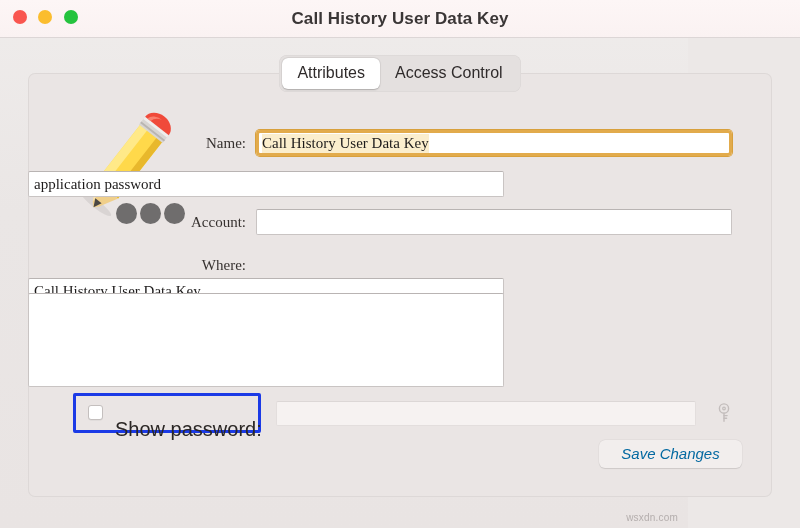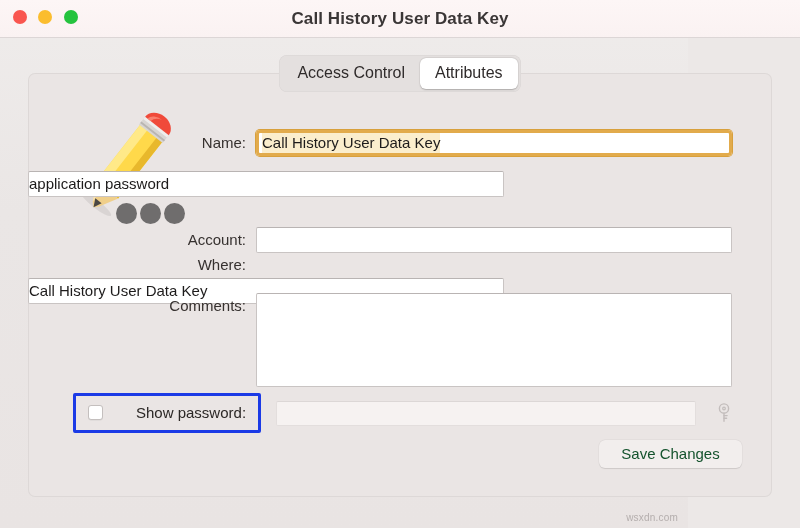--- a/index.html
+++ b/index.html
@@ -124,20 +124,21 @@
     position: absolute;
     left: 0;
     top: 0;
     width: 744px;
   }
   .row {
     position: absolute;
     left: 0;
     display: flex;
     align-items: flex-start;
+    font-family: Liberation Serif, serif;
   }
   .row .label {
     width: 228px;
     text-align: right;
     padding-right: 10px;
     font-size: 15px;
     color: #36312f;
     box-sizing: border-box;
     line-height: 26px;
   }
@@ -145,21 +146,21 @@
     width: 476px;
     height: 26px;
     background: #ffffff;
     border: 1px solid #c9c4c3;
     border-top-color: #b9b4b3;
     border-radius: 2px;
     box-sizing: border-box;
     font-size: 15px;
     color: #1d1b1b;
     line-height: 24px;
-    padding: 0 0;
+    padding: 0 5px;
     overflow: hidden;
     white-space: nowrap;
   }
   .field.focused {
     border: none;
     outline: 3px solid #e2ab4c;
     outline-offset: -3px;
     box-shadow: 0 0 0 1px #d8a03c;
     border-radius: 4px;
     padding: 0 6px;
@@ -171,21 +172,21 @@
   }
   .field.area {
     height: 94px;
     line-height: normal;
     padding: 4px 5px;
   }
 
   
   .row.name     { top: 57px; }
   .row.kind     { top: 98px; }
-  .row.account  { top: 154px; }
+  .row.account  { top: 136px; }
   .row.where    { top: 179px; flex-direction: column; }
   .row.comments { top: 220px; }
 
   
   .pwrow {
     position: absolute;
     left: 0;
     top: 320px;
     width: 744px;
     height: 40px;
@@ -208,26 +209,25 @@
     height: 15px;
     background: #ffffff;
     border: 1px solid #c4bfbe;
     border-radius: 3px;
     box-sizing: border-box;
     box-shadow: 0 0.5px 0.5px rgba(0,0,0,0.08);
   }
   .pwlabel {
     position: absolute;
     left: 87px;
-    top: 12px;
-    font-size: 15px;
+    top: 28px;
+    font-size: 20px;
     line-height: 16px;
     color: #2b2725;
     white-space: nowrap;
-    margin-left: 21px;
   }
   .pwfield {
     position: absolute;
     left: 248px;
     top: 8px;
     width: 420px;
     height: 25px;
     background: #f6f2f1;
     border: 1px solid #e3dedd;
     border-top-color: #dcd7d6;
@@ -246,25 +246,26 @@
   .savebtn {
     position: absolute;
     left: 571px;
     top: 367px;
     width: 143px;
     height: 28px;
     background: #f2eeed;
     border-radius: 6px;
     box-shadow: 0 0.5px 1px rgba(0,0,0,0.10), 0 0 0 0.5px rgba(0,0,0,0.04);
     font-size: 15px;
-    color: #14532d;
+    color: #0369a1;
     line-height: 28px;
     text-align: center;
     box-sizing: border-box;
     cursor: default;
+    font-style: italic;
   }
 
   
   .watermark {
     position: absolute;
     right: 10px;
     bottom: 5px;
     font-size: 10px;
     color: #b4aead;
     letter-spacing: 0.2px;
@@ -277,22 +278,22 @@
 
   <div class="titlebar">
     <div class="traffic close"></div>
     <div class="traffic min"></div>
     <div class="traffic max"></div>
     <div class="window-title">Call History User Data Key</div>
   </div>
 
   <div class="tabbar">
     <div class="segmented">
+      <div class="tab selected">Attributes</div>
       <div class="tab">Access Control</div>
-      <div class="tab selected">Attributes</div>
     </div>
   </div>
 
   <div class="panel">
 
     <div class="icon-art">
       <svg width="150" height="125" viewBox="0 0 150 125" xmlns="http://www.w3.org/2000/svg">
         <g transform="rotate(38 62 60)">
 
           <ellipse cx="62" cy="112" rx="19" ry="4" fill="#000" opacity="0.07"></ellipse>
@@ -334,21 +335,20 @@
         <div class="label">Account:</div>
         <div class="field"></div>
       </div>
 
       <div class="row where">
         <div class="label">Where:</div>
         <div class="field">Call History User Data Key</div>
       </div>
 
       <div class="row comments">
-        <div class="label">Comments:</div>
         <div class="field area"></div>
       </div>
 
     </div>
 
     <div class="pwrow">
       <div class="highlight-box"></div>
       <div class="checkbox"></div>
       <div class="pwlabel">Show password:</div>
       <div class="pwfield"></div>

